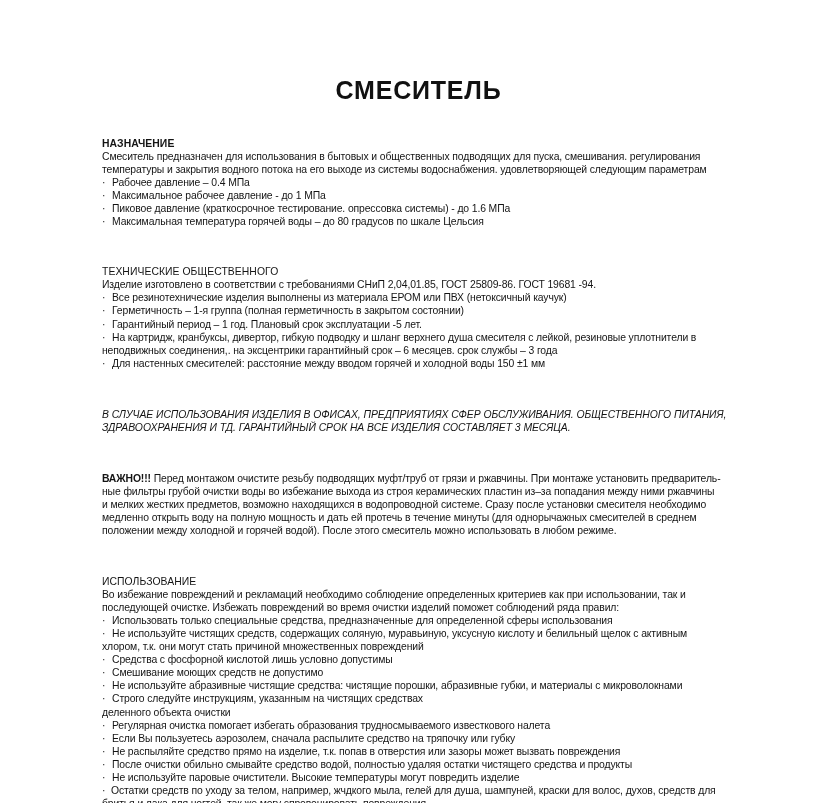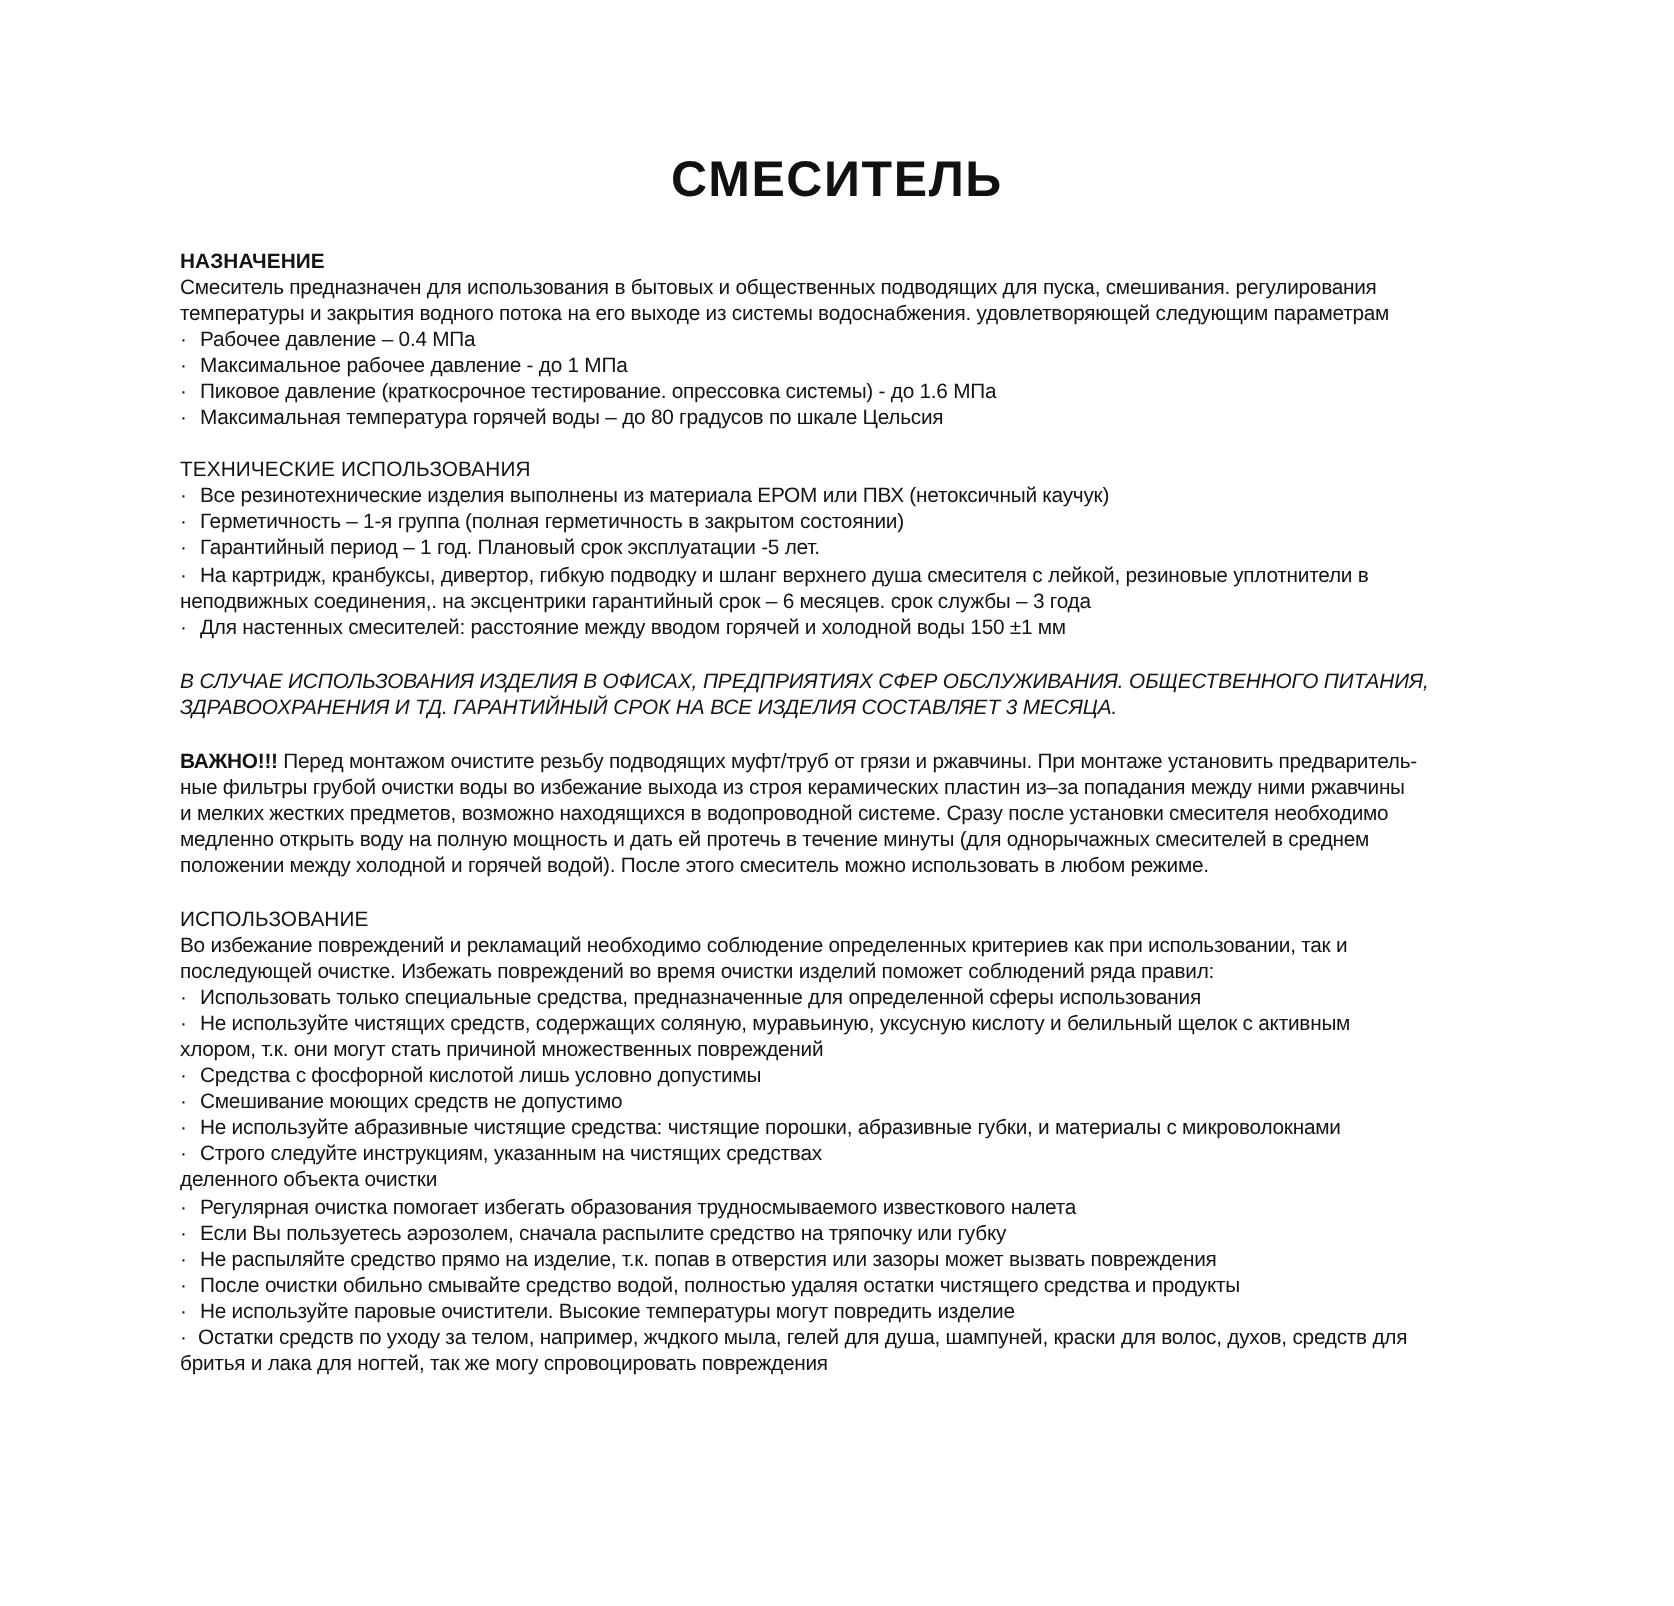--- a/index.html
+++ b/index.html
@@ -42,21 +42,21 @@
     position: absolute;
     top: 125px;
     left: 90px;
     width: 660px;
     font-size: 10.4px;
     line-height: 13.05px;
     letter-spacing: -0.12px;
     color: #141414;
   }
 
-  .section { margin: 0; }
+  .section { margin: 12px; }
 
   .heading {
     font-size: 10.4px;
     line-height: 13.05px;
     font-weight: normal;
     letter-spacing: 0.05px;
     margin: 0;
     color: #141414;
   }
   .heading.bold { font-weight: bold; }
@@ -115,21 +115,22 @@
         <li><span class="mark">·</span><span class="bl">Рабочее давление – 0.4 МПа</span></li>
         <li><span class="mark">·</span><span class="bl">Максимальное рабочее давление - до 1 МПа</span></li>
         <li><span class="mark">·</span><span class="bl">Пиковое давление (краткосрочное тестирование. опрессовка системы) - до 1.6 МПа</span></li>
         <li><span class="mark">·</span><span class="bl">Максимальная температура горячей воды – до 80 градусов по шкале Цельсия</span></li>
       </ul>
     </div>
 
     <div class="gap-m"></div>
 
     <div class="section">
-      <div class="heading">ТЕХНИЧЕСКИЕ ИСПОЛЬЗОВАНИЯ</div>
+      <div class="heading">ТЕХНИЧЕСКИЕ ОБЩЕСТВЕННОГО</div>
+      <div class="para">Изделие изготовлено в соответствии с требованиями СНиП 2,04,01.85, ГОСТ 25809-86. ГОСТ 19681 -94.</div>
       <ul class="bullet-list">
         <li><span class="mark">·</span><span class="bl">Все резинотехнические изделия выполнены из материала ЕРОМ или ПВХ (нетоксичный каучук)</span></li>
         <li><span class="mark">·</span><span class="bl">Герметичность – 1-я группа (полная герметичность в закрытом состоянии)</span></li>
         <li><span class="mark">·</span><span class="bl">Гарантийный период – 1 год. Плановый срок эксплуатации -5 лет.</span></li>
         <li><span class="mark">·</span><span class="bl">На картридж, кранбуксы, дивертор, гибкую подводку и шланг верхнего душа смесителя с лейкой, резиновые уплотнители в</span></li>
       </ul>
       <div class="para">неподвижных соединения,. на эксцентрики гарантийный срок – 6 месяцев. срок службы – 3 года</div>
       <ul class="bullet-list">
         <li><span class="mark">·</span><span class="bl">Для настенных смесителей: расстояние между вводом горячей и холодной воды 150 ±1 мм</span></li>
       </ul>

